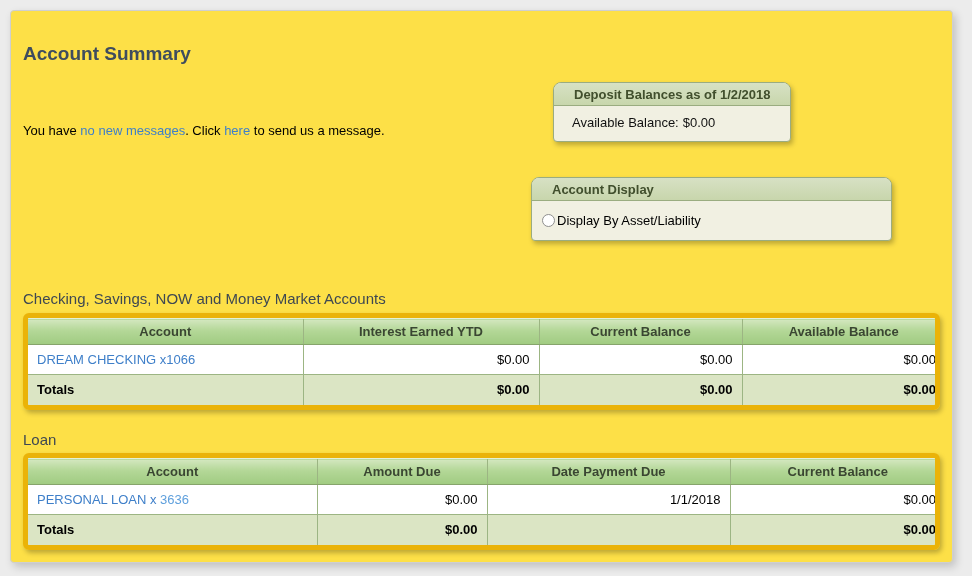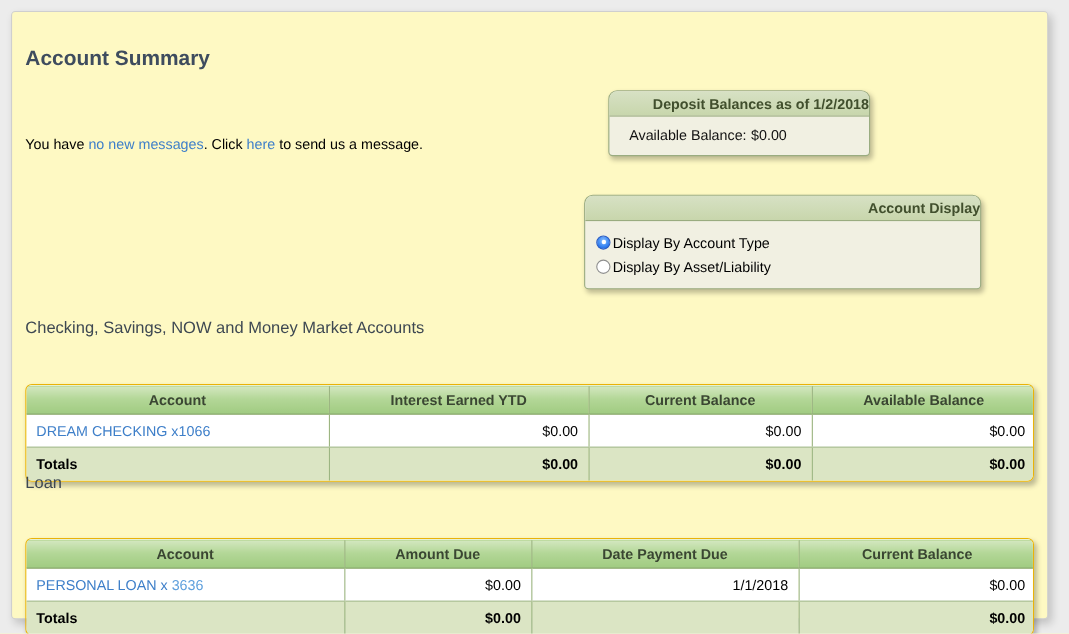--- a/index.html
+++ b/index.html
@@ -7,21 +7,21 @@
   body {
     font-family: "Liberation Sans", "DejaVu Sans", sans-serif;
     background: #ececec;
     position: relative;
     overflow: hidden;
   }
   .card {
     position: absolute;
     left: 10px; top: 10px;
     width: 943px; height: 553px;
-    background: #fef9c3;
+    background: #fde047;
     border: 1px solid #cfcfcf;
     border-radius: 4px;
     box-shadow: 3px 4px 8px rgba(0,0,0,0.18);
   }
   .page-title {
     position: absolute; left: 12px; top: 32px;
     font-size: 19px; font-weight: bold; color: #3e4c5e;
   }
   .message-line {
     position: absolute; left: 12px; top: 68px;
@@ -36,21 +36,21 @@
     border-radius: 8px 8px 4px 4px;
     box-shadow: 2px 3px 5px rgba(0,0,0,0.25);
     overflow: hidden;
     background: #f1f0e2;
   }
   .infobox-header {
     background: linear-gradient(180deg, #d7e1c4 0%, #c8d6ac 100%);
     border-bottom: 1px solid #9aac80;
     color: #414f2d;
     font-size: 13px; font-weight: bold;
-    text-align: right;
+    text-align: left;
     height: 23px; line-height: 23px; padding-left: 20px;
   }
   .infobox-body { padding: 8px 10px 9px 10px; font-size: 13px; color: #111; }
   .deposit-box { left: 542px; top: 71px; width: 238px; }
   .display-box { left: 520px; top: 166px; width: 361px; }
   .bal-line { line-height: 18px; white-space: nowrap; margin-left: 8px; }
   .bal-line .val { margin-left: 4px; }
 
   .radio-row {
     display: flex; align-items: center;
@@ -78,25 +78,24 @@
 
   .section-heading {
     position: absolute; left: 12px;
     font-size: 15px; font-weight: normal; color: #3e4852;
   }
   .heading-checking { top: 279px; }
   .heading-loan { top: 420px; }
 
   .table-wrap {
     position: absolute; left: 12px; width: 917px;
-    border: 1px solid #eab308;
+    border: 5px solid #eab308;
     border-radius: 6px;
     overflow: hidden;
     box-shadow: 2px 3px 5px rgba(0,0,0,0.25);
-    margin-top: 36px;
   }
   .wrap-checking { top: 302px; }
   .wrap-loan { top: 442px; }
   table { width: 100%; border-collapse: collapse; table-layout: fixed; font-size: 13px; }
   th {
     background: linear-gradient(180deg, #d3e7bf 0%, #b3d797 45%, #a0cb81 100%);
     border-top: 1px solid #e4f1d4;
     border-bottom: 1px solid #86a46b;
     color: #3a4632;
     font-weight: bold;
@@ -135,24 +134,20 @@
     <div class="infobox deposit-box">
       <div class="infobox-header">Deposit Balances as of 1/2/2018</div>
       <div class="infobox-body">
         <div class="bal-line"><span>Available Balance:</span><span class="val">$0.00</span></div>
       </div>
     </div>
 
     <div class="infobox display-box">
       <div class="infobox-header">Account Display</div>
       <div class="infobox-body">
-        <label class="radio-row">
-          <span class="radio checked"></span>
-          <span>Display By Account Type</span>
-        </label>
         <label class="radio-row">
           <span class="radio"></span>
           <span>Display By Asset/Liability</span>
         </label>
       </div>
     </div>
 
     <h2 class="section-heading heading-checking">Checking, Savings, NOW and Money Market Accounts</h2>
 
     <div class="table-wrap wrap-checking">

